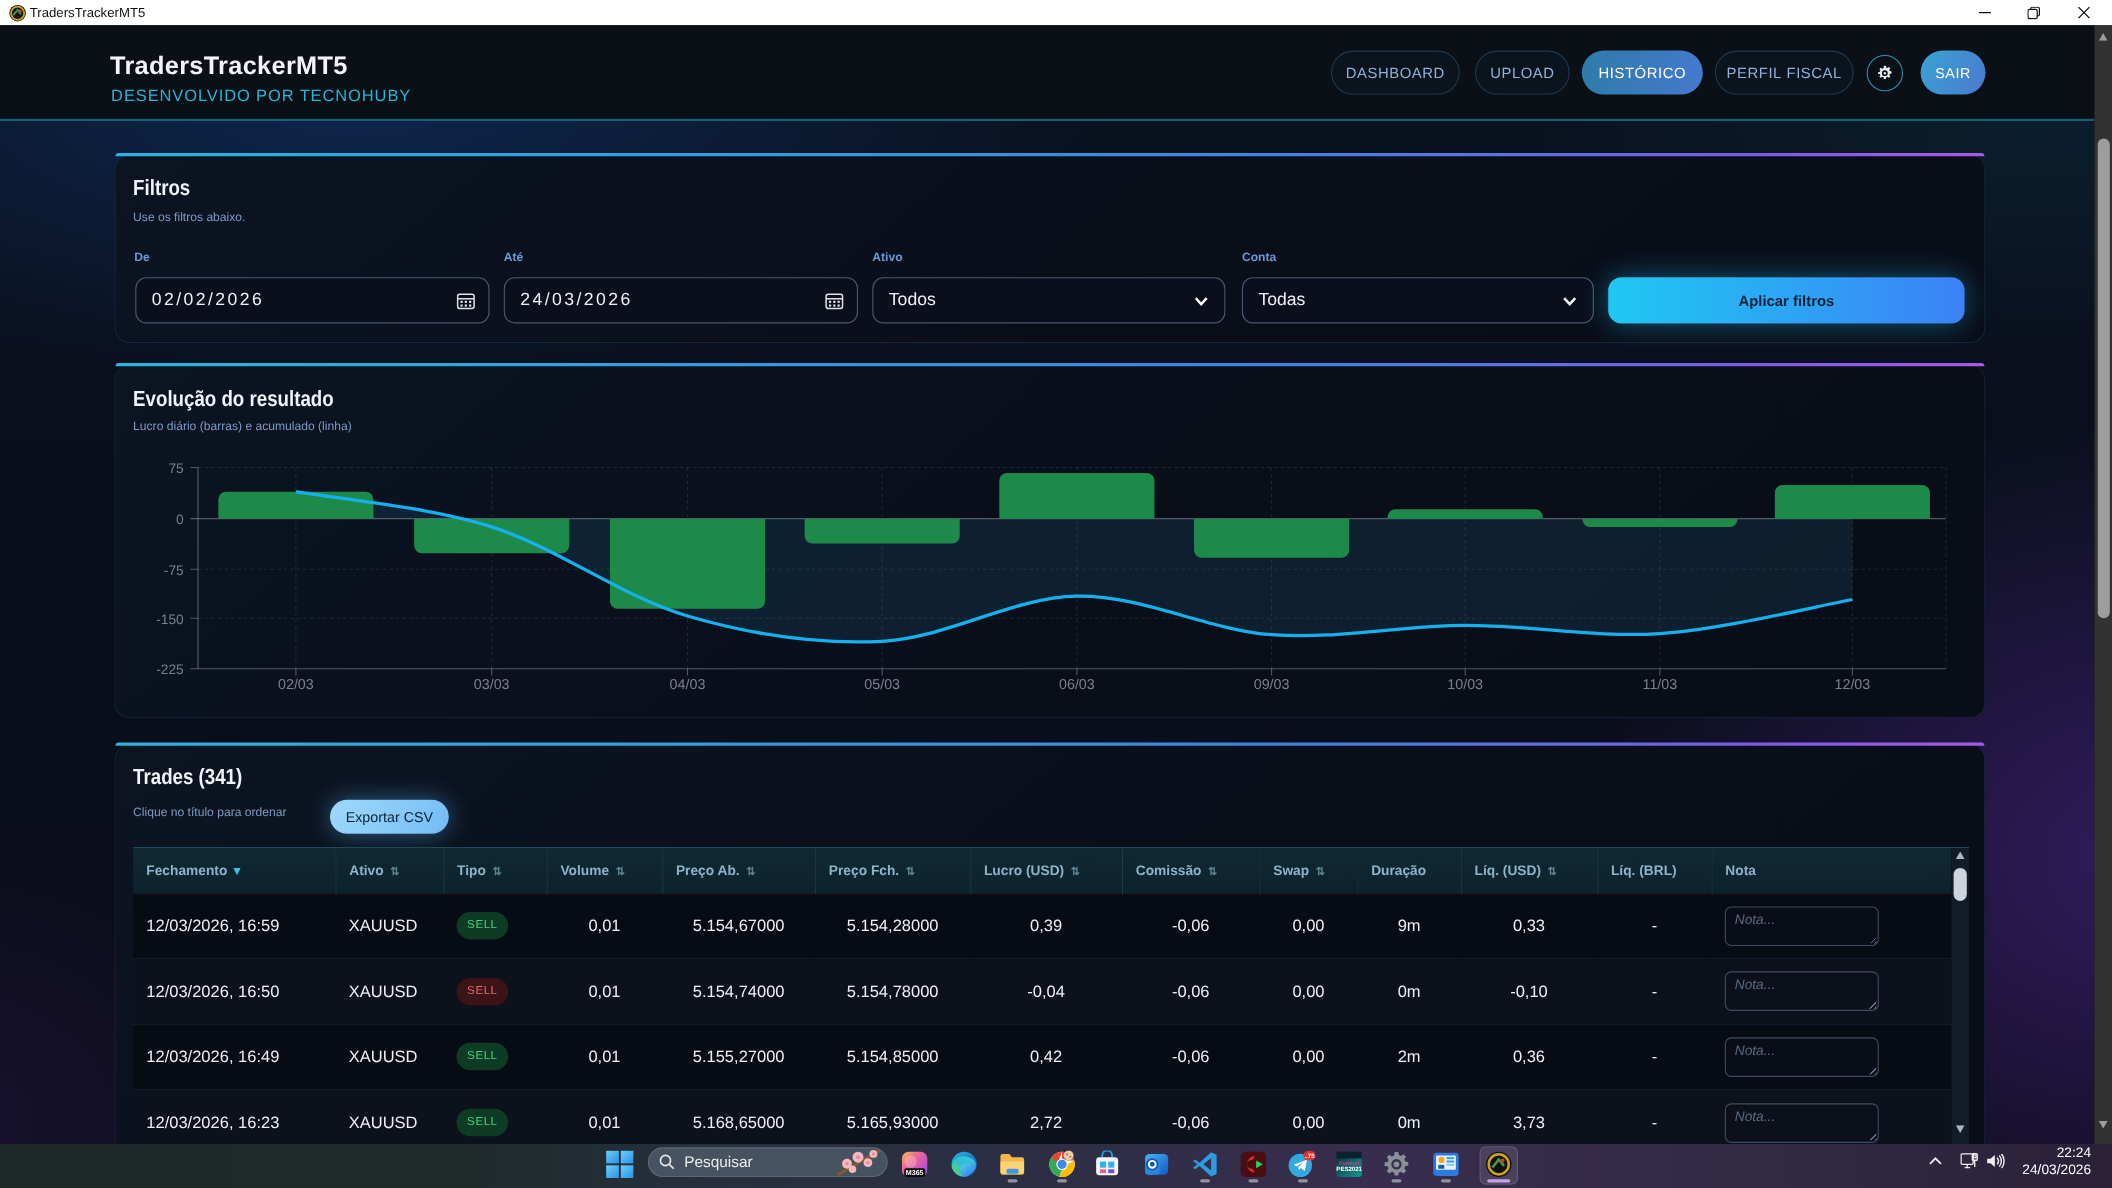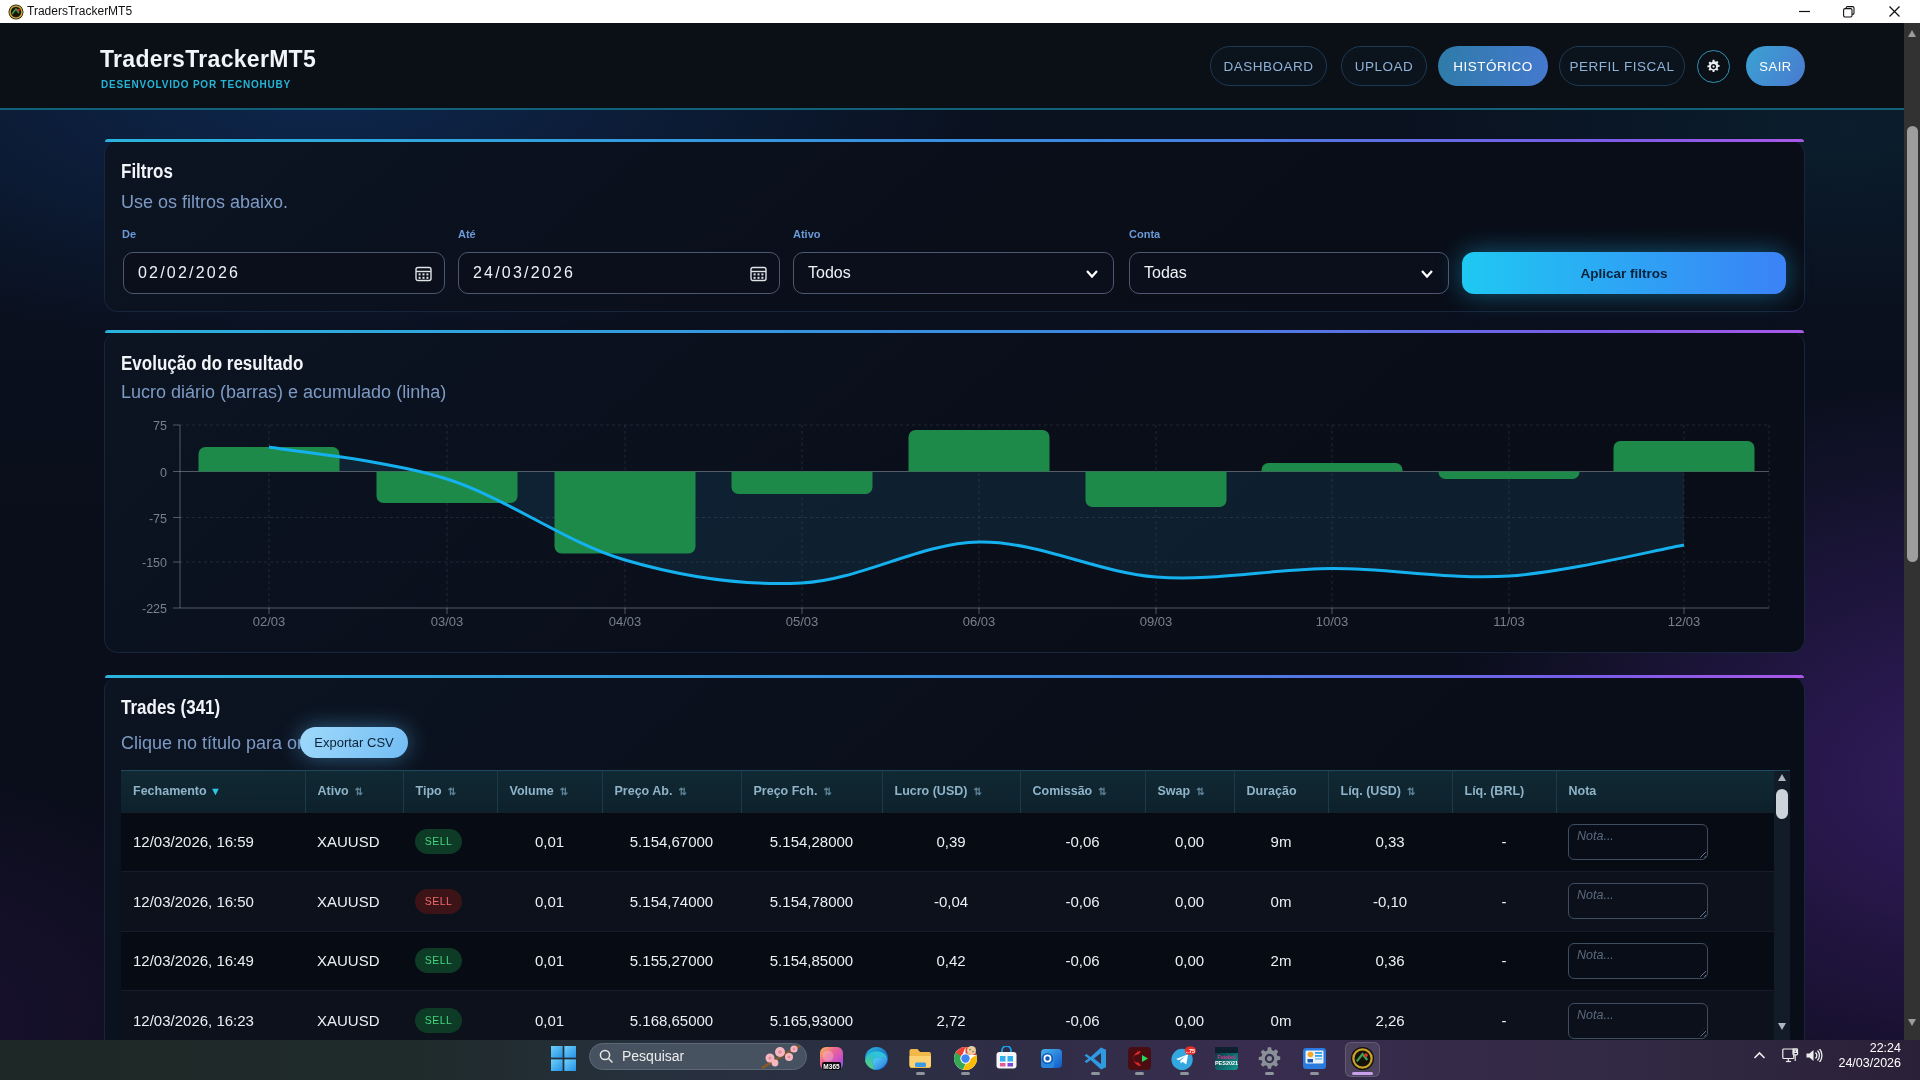--- a/index.html
+++ b/index.html
@@ -3,38 +3,38 @@
 *{margin:0;padding:0;box-sizing:border-box}
 html,body{width:1920px;height:1080px;overflow:hidden}
 body{font-family:"Liberation Sans",sans-serif;background:#05080f;position:relative}
 .abs{position:absolute}
 
 .titlebar{position:absolute;top:0;left:0;width:1920px;height:23px;background:#fff;color:#000}
 .titlebar .tname{position:absolute;left:27px;top:4px;font-size:12px;color:#111}
 
 .apphead{position:absolute;top:23px;left:0;width:1904px;height:87px;background:#0b0f16;border-bottom:2px solid #136179}
 .logo1{position:absolute;left:100px;top:46px;font-size:23px;font-weight:bold;color:#f2f5f8;letter-spacing:.3px}
-.logo2{position:absolute;left:101px;top:79px;font-size:10px;font-weight:bold;color:#25b5d6;letter-spacing:.8px}
+.logo2{position:absolute;left:101px;top:79px;font-size:15px;font-weight:normal;color:#25b5d6;letter-spacing:.8px}
 .navbtn{position:absolute;top:46px;height:40px;border-radius:20px;border:1px solid #1d3a55;color:#8fb2d8;font-size:13.5px;font-weight:normal;letter-spacing:.5px;display:flex;align-items:center;justify-content:center;background:rgba(13,24,38,.4)}
 .navbtn.active{background:linear-gradient(100deg,#2e7ba8,#4579cf);border:none;color:#fff}
 .navbtn.sair{background:linear-gradient(120deg,#3aa2d2,#4a7ad0);border:none;color:#fff;font-size:13px}
 .gear{position:absolute;top:49.5px;left:1696.5px;width:33px;height:33px;border-radius:50%;border:1.5px solid #2d93b5;display:flex;align-items:center;justify-content:center}
 
 .bodybg{position:absolute;top:110px;left:0;width:1904px;height:930px;
 background:
 radial-gradient(1100px 420px at 17% -2%, rgba(18,68,140,.42), rgba(18,68,140,0) 62%),
 radial-gradient(800px 320px at 97% 2%, rgba(14,80,100,.20), rgba(14,80,100,0) 60%),
 radial-gradient(820px 620px at 103% 72%, rgba(104,48,186,.42), rgba(104,48,186,0) 64%),
 radial-gradient(600px 420px at -4% 98%, rgba(80,40,140,.20), rgba(80,40,140,0) 60%),
 linear-gradient(180deg,#0a111f,#0a0e1b 55%,#0c0c1a)}
 
 .card{position:absolute;left:104px;width:1701px;border-radius:14px;background:linear-gradient(140deg,#0c1422,#090e19 55%,#090d17);border:1px solid #17263c;border-top:none}
 .cardtop{position:absolute;top:-2px;left:0;width:100%;height:2.5px;border-radius:14px 14px 0 0;background:linear-gradient(90deg,#2bb3dd,#3c86e0 60%,#7a5ce8 88%,#a958e8 100%)}
 .ctitle{position:absolute;left:16px;font-size:20px;font-weight:bold;color:#f1f4f8;transform:scaleX(.85);transform-origin:left;white-space:nowrap}
-.csub{position:absolute;left:16px;font-size:18px;color:#7d9ac4}
+.csub{position:absolute;left:16px;font-size:11px;color:#7d9ac4}
 .flabel{position:absolute;top:87px;font-size:11px;font-weight:bold;color:#6b9ad8}
 .finput{position:absolute;top:111px;height:42px;border:1px solid #4c5870;border-radius:10px;background:#0a0f1b;color:#eef1f5;font-size:16px;display:flex;align-items:center}
 .applybtn{position:absolute;top:111px;left:1357px;width:324px;height:42px;border-radius:12px;background:linear-gradient(90deg,#1fc8f2,#3b82f6);color:#07223a;font-size:13.5px;font-weight:bold;display:flex;align-items:center;justify-content:center;box-shadow:0 0 26px rgba(34,180,240,.45)}
 
 .exportbtn{position:absolute;left:195px;top:50px;width:108px;height:31px;border-radius:16px;background:linear-gradient(120deg,#9fd9fb,#72bdf4);color:#0b2236;font-size:13px;font-weight:normal;display:flex;align-items:center;justify-content:center;box-shadow:0 0 22px rgba(90,190,255,.45)}
 table.tr{border-collapse:collapse;table-layout:fixed;width:1653px}
 table.tr th{height:41px;background:linear-gradient(180deg,#102933,#0d212c);color:#8fb3c8;font-size:12.5px;font-weight:bold;text-align:left;padding:0 0 0 12px;border-left:1px solid #1c3a48;white-space:nowrap;overflow:hidden}
 table.tr th:first-child{border-left:none}
 table.tr td{height:59.5px;color:#eceff3;font-size:15px;padding:0 12px;border-top:1px solid #151d2b;white-space:nowrap;overflow:hidden}
 table.tr tr.odd td{background:#070b14}
@@ -318,21 +318,21 @@
             <td>12/03/2026, 16:23</td>
             <td>XAUUSD</td>
             <td><span class="badge bgreen">SELL</span></td>
             <td class="num">0,01</td>
             <td class="num">5.168,65000</td>
             <td class="num">5.165,93000</td>
             <td class="num">2,72</td>
             <td class="num">-0,06</td>
             <td class="num">0,00</td>
             <td class="num">0m</td>
-            <td class="num">2,26</td>
+            <td class="num">3,73</td>
             <td class="num">-</td>
             <td>
               <div class="nota">Nota...</div>
             </td>
           </tr>
     </tbody>
       </table>
 
     <div class="abs" style="left:1653px;top:0;width:16px;height:273px;background:#121b28"></div>
     <div class="abs" style="left:1655px;top:18px;width:12px;height:30px;border-radius:6px;background:#cdd4db"></div>

